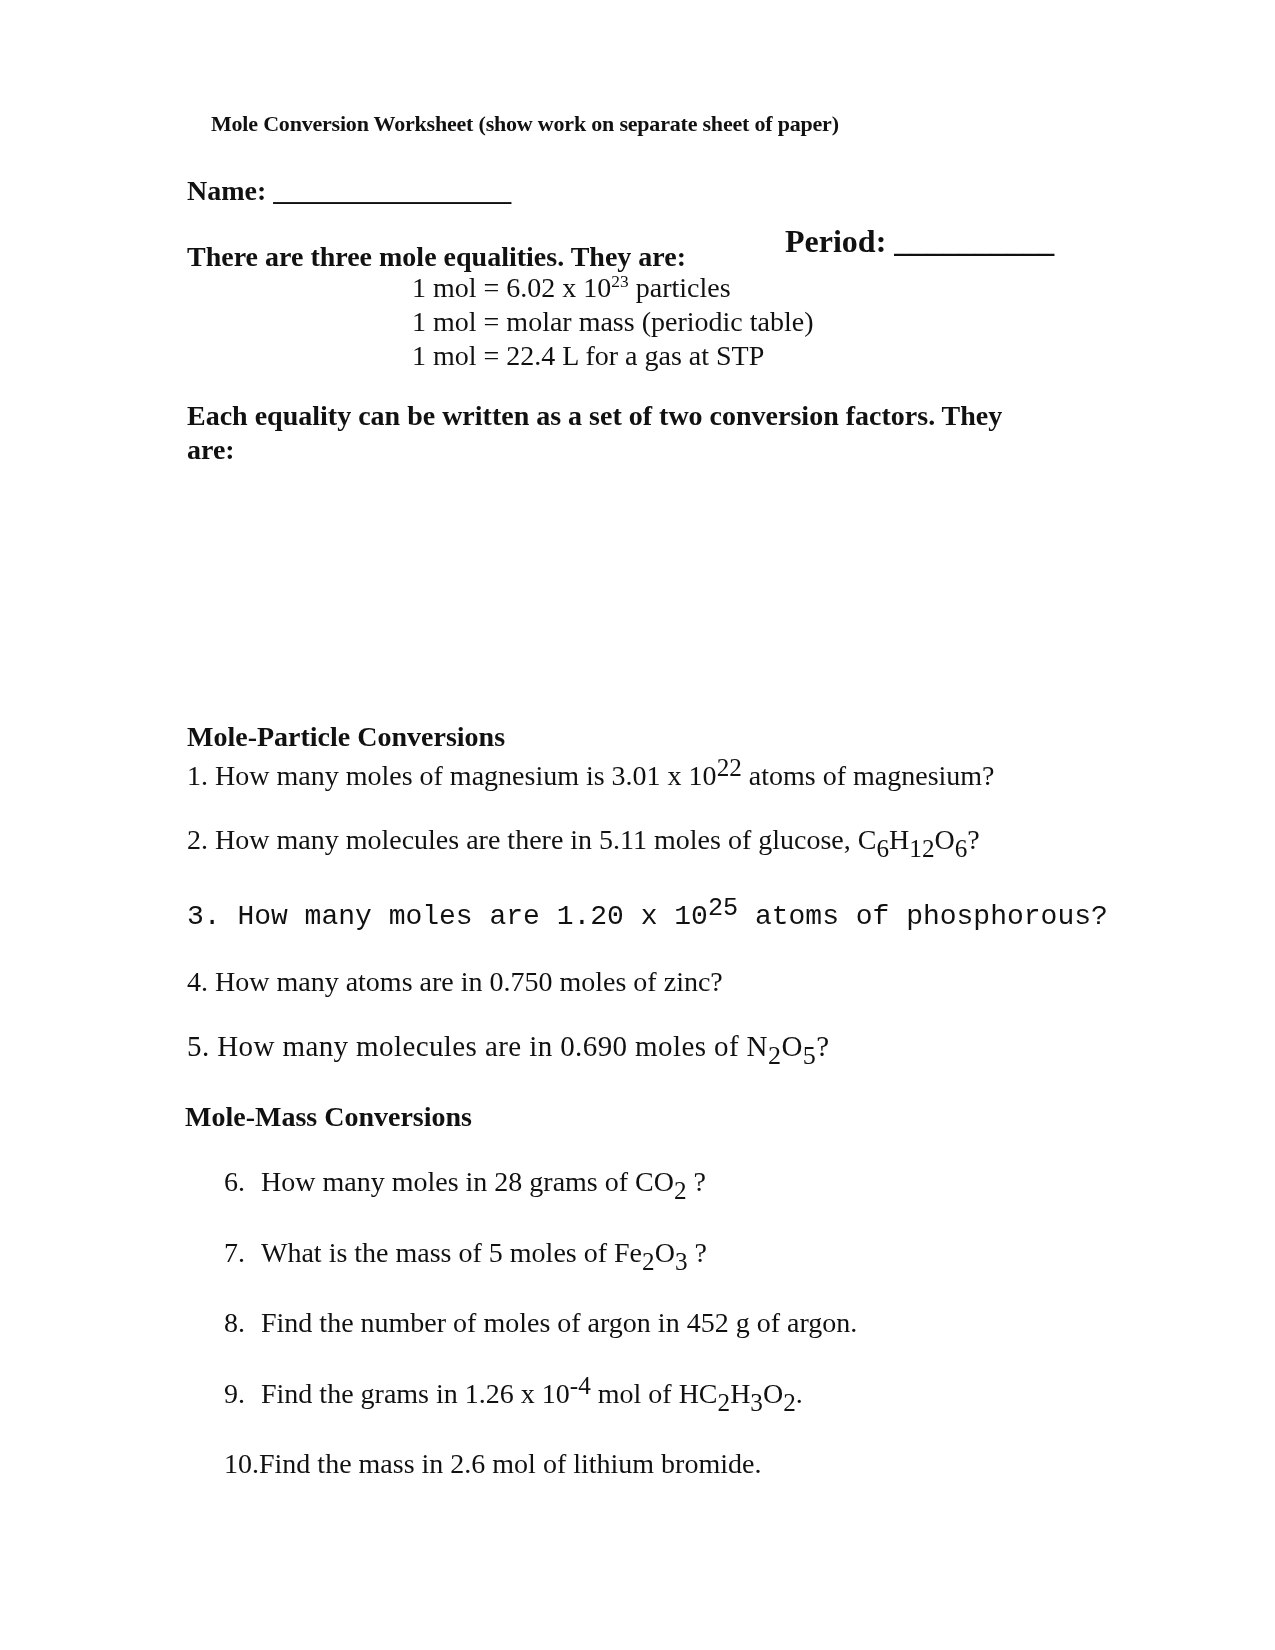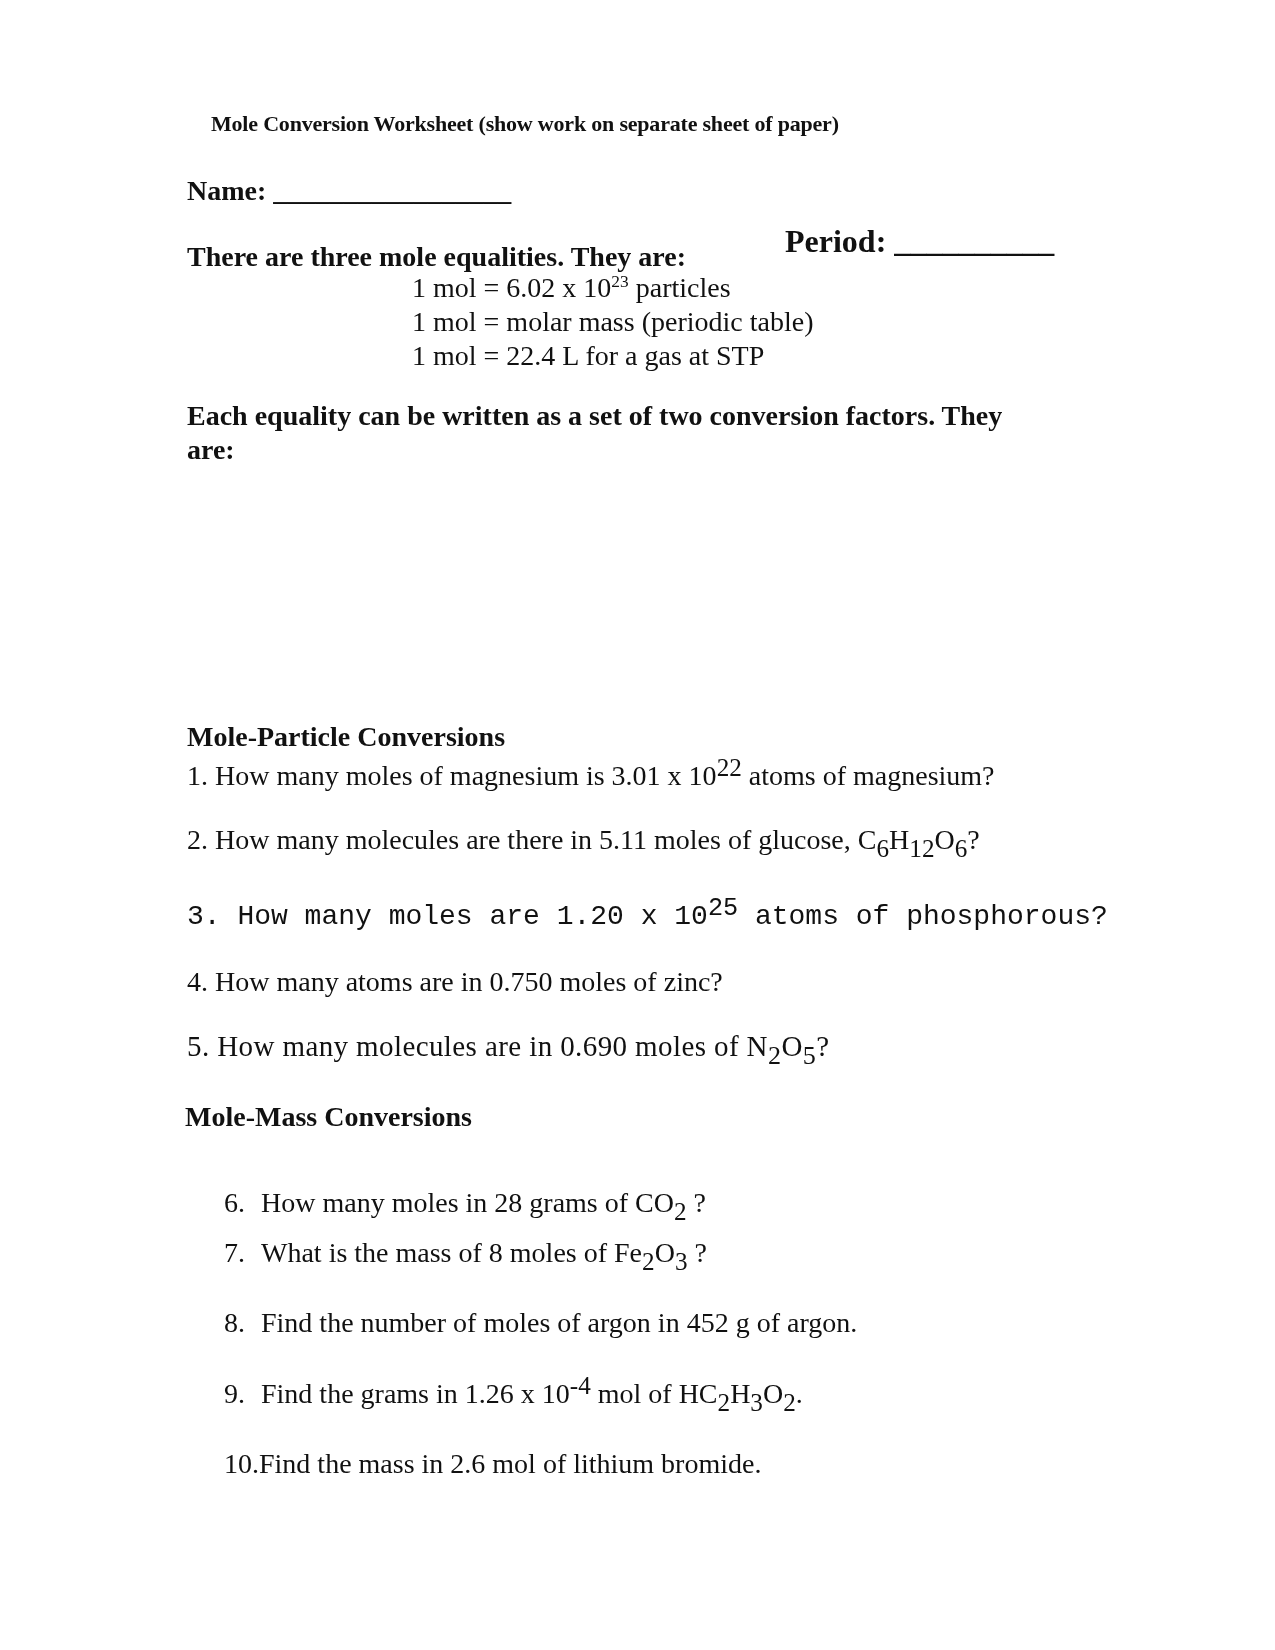--- a/index.html
+++ b/index.html
@@ -49,23 +49,23 @@
   <div class="abs q" style="left:187px; top:824px;"><span>2. How many molecules are there in 5.11 moles of glucose, C</span><sub class="s">6</sub><span>H</span><sub class="s">12</sub><span>O</span><sub class="s">6</sub><span>?</span></div>
 
   <div class="abs q" style="left:187px; top:901px;font-family:Liberation Mono, monospace;"><span>3. How many moles are 1.20 x 10</span><sup class="big">25</sup><span> atoms of phosphorous?</span></div>
 
   <div class="abs q" style="left:187px; top:966px;">4. How many atoms are in 0.750 moles of zinc?</div>
 
   <div class="abs q5" style="left:187px; top:1030px;"><span>5. How many molecules are in 0.690 moles of N</span><sub class="s">2</sub><span>O</span><sub class="s">5</sub><span>?</span></div>
 
   <div class="abs h-bold" style="left:185px; top:1101px;">Mole-Mass Conversions</div>
 
-  <div class="abs q" style="left:224px; top:1166px;margin-top:21px;"><span class="num">6.</span><span>How many moles in 28 grams of CO</span><sub class="s">2</sub><span> ?</span></div>
+  <div class="abs q" style="left:224px; top:1166px;"><span class="num">6.</span><span>How many moles in 28 grams of CO</span><sub class="s">2</sub><span> ?</span></div>
 
-  <div class="abs q" style="left:224px; top:1237px;"><span class="num">7.</span><span>What is the mass of 8 moles of Fe</span><sub class="s">2</sub><span>O</span><sub class="s">3</sub><span> ?</span></div>
+  <div class="abs q" style="left:224px; top:1237px;"><span class="num">7.</span><span>What is the mass of 5 moles of Fe</span><sub class="s">2</sub><span>O</span><sub class="s">3</sub><span> ?</span></div>
 
   <div class="abs q" style="left:224px; top:1307px;"><span class="num">8.</span><span>Find the number of moles of argon in 452 g of argon.</span></div>
 
   <div class="abs q" style="left:224px; top:1378px;"><span class="num">9.</span><span>Find the grams in 1.26 x 10</span><sup class="big">-4</sup><span> mol of HC</span><sub class="s">2</sub><span>H</span><sub class="s">3</sub><span>O</span><sub class="s">2</sub><span>.</span></div>
 
   <div class="abs q" style="left:224px; top:1448px;"><span>10.</span><span>Find the mass in 2.6 mol of lithium bromide.</span></div>
 
 </div>
 
 </body></html>

